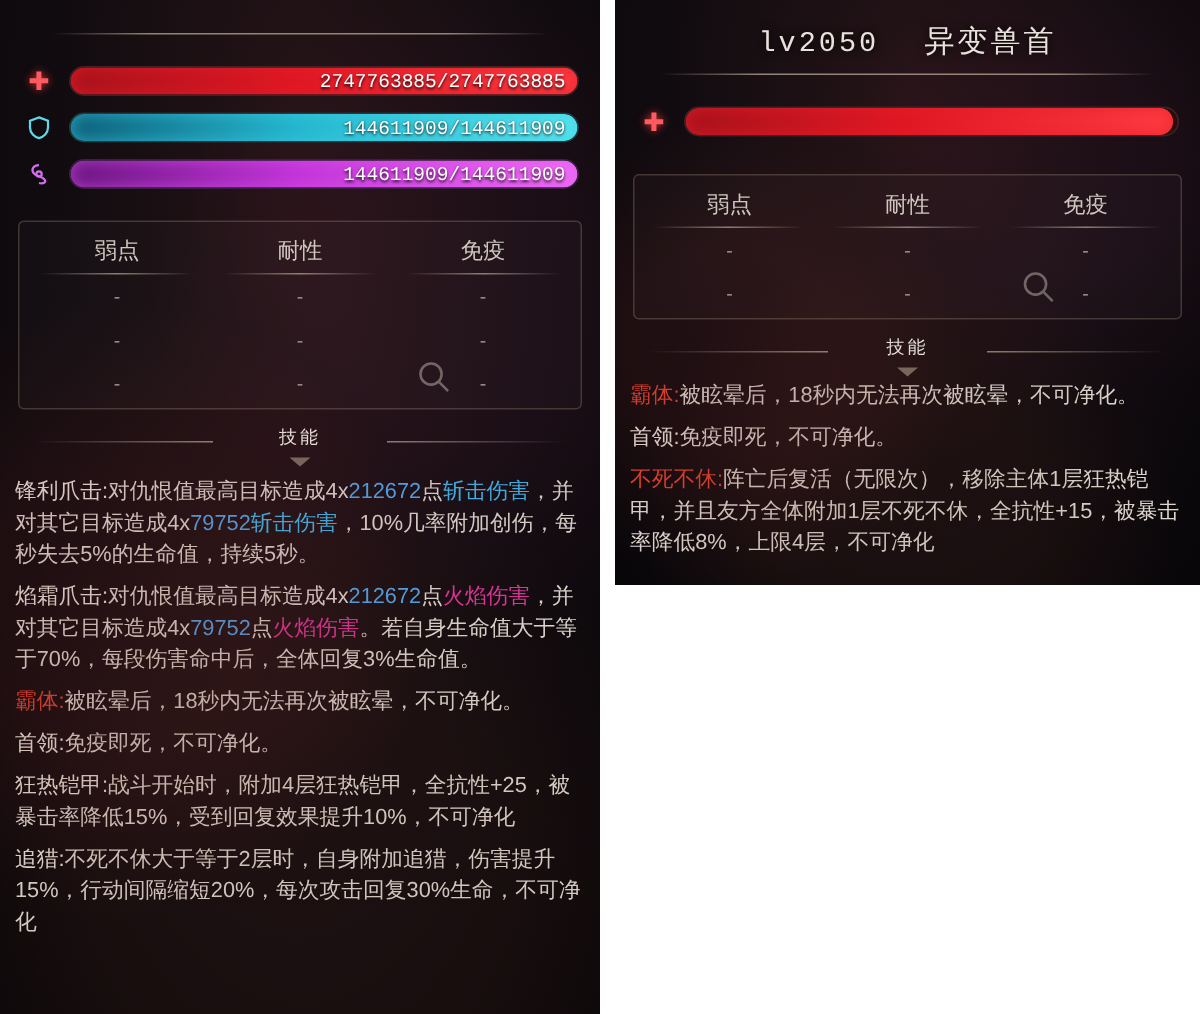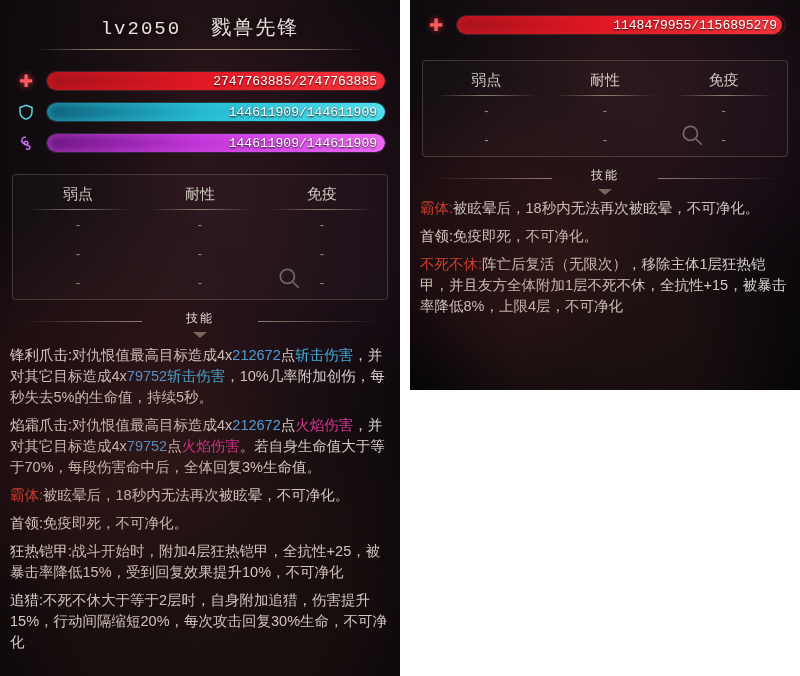--- a/index.html
+++ b/index.html
@@ -179,25 +179,20 @@
   #panel-right .attr-box { margin-top: 14px; }
 </style>
 </head>
 <body>
 
 <div id="root">
 
   <div class="panel" id="panel-left">
 
     <div class="title-wrap">
-      <div class="title-text">
-        <span class="title-lv">lv2050</span>
-        &nbsp;&nbsp;
-        <span>戮兽先锋</span>
-      </div>
       <div class="title-rule"></div>
     </div>
 
     <div class="bars">
 
       <div class="bar-row">
         <div class="bar-icon ic-hp">✚</div>
         <div class="bar bar-hp">
           <div class="bar-fill" style="width:100%"></div>
           <div class="bar-text">2747763885/2747763885</div>
@@ -274,27 +269,34 @@
         <div class="skill"><span class="sk-name">焰霜爪击:</span><span class="sk-body">对仇恨值最高目标造成4x</span><span class="hl-num">212672</span><span class="sk-body">点</span><span class="hl-fire">火焰伤害</span><span class="sk-body">，并对其它目标造成4x</span><span class="hl-num">79752</span><span class="sk-body">点</span><span class="hl-fire">火焰伤害</span><span class="sk-body">。若自身生命值大于等于70%，每段伤害命中后，全体回复3%生命值。</span></div>
         <div class="skill"><span class="sk-name red">霸体:</span><span class="sk-body">被眩晕后，18秒内无法再次被眩晕，不可净化。</span></div>
         <div class="skill"><span class="sk-name">首领:</span><span class="sk-body">免疫即死，不可净化。</span></div>
         <div class="skill"><span class="sk-name">狂热铠甲:</span><span class="sk-body">战斗开始时，附加4层狂热铠甲，全抗性+25，被暴击率降低15%，受到回复效果提升10%，不可净化</span></div>
         <div class="skill"><span class="sk-name">追猎:</span><span class="sk-body">不死不休大于等于2层时，自身附加追猎，伤害提升15%，行动间隔缩短20%，每次攻击回复30%生命，不可净化</span></div>
       </div>
   </div>
 
   <div class="panel" id="panel-right">
 
+    <div class="title-wrap">
+      <div class="title-text">
+        <span class="title-lv">lv2050</span>
+        &nbsp;&nbsp;
+        <span>异变兽首</span>
+      </div>
+      <div class="title-rule"></div>
+    </div>
 
     <div class="bars">
       <div class="bar-row">
         <div class="bar-icon ic-hp">✚</div>
         <div class="bar bar-hp">
           <div class="bar-fill" style="width:99%"></div>
-          <div class="bar-text">1148479955/1156895279</div>
         </div>
       </div>
     </div>
 
     <div class="attr-box">
       <div class="attr-head">
         <div class="cell">弱点</div>
         <div class="cell">耐性</div>
         <div class="cell">免疫</div>
       </div>

